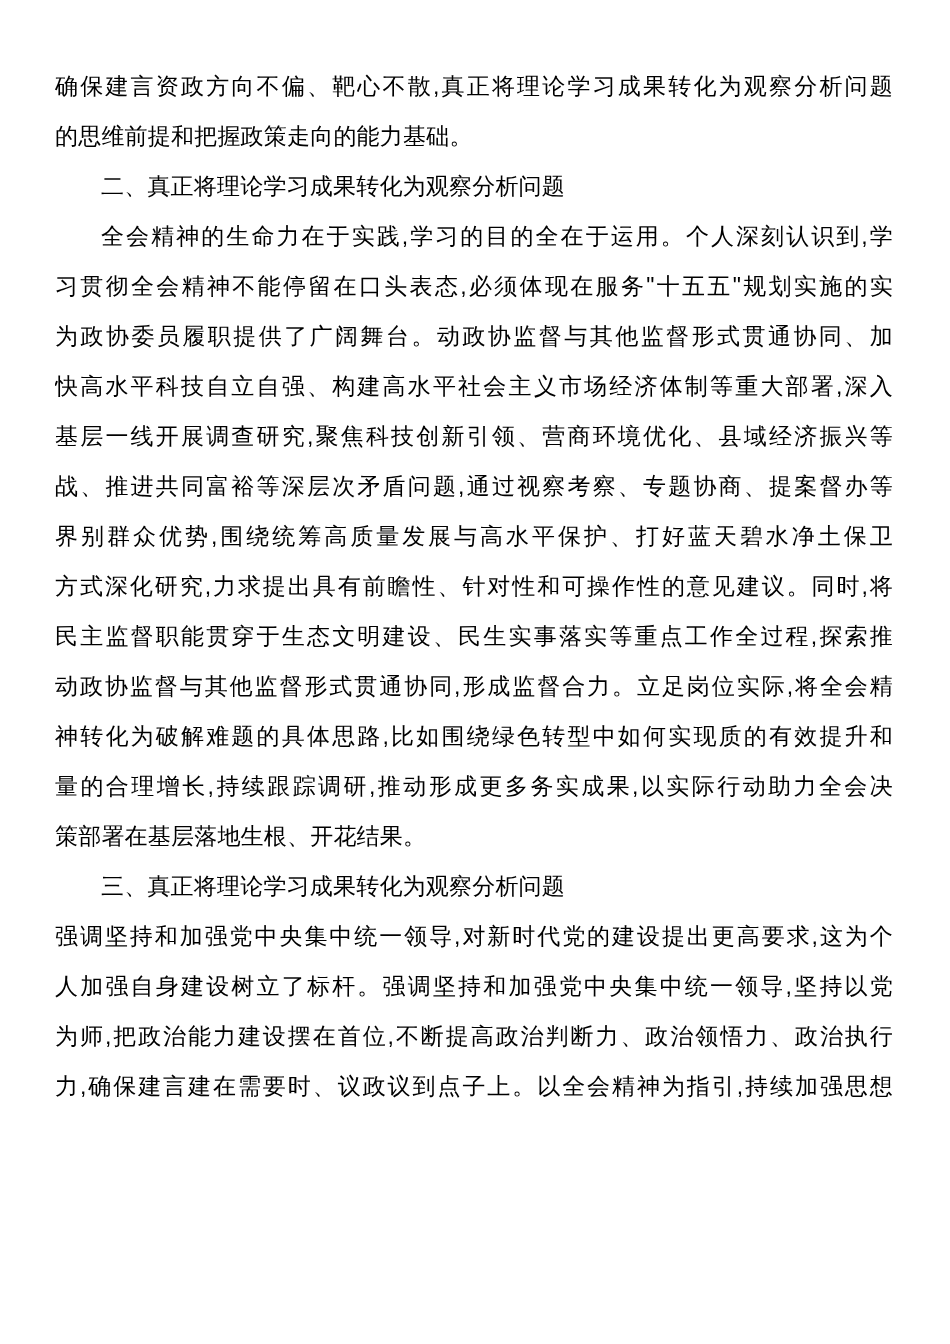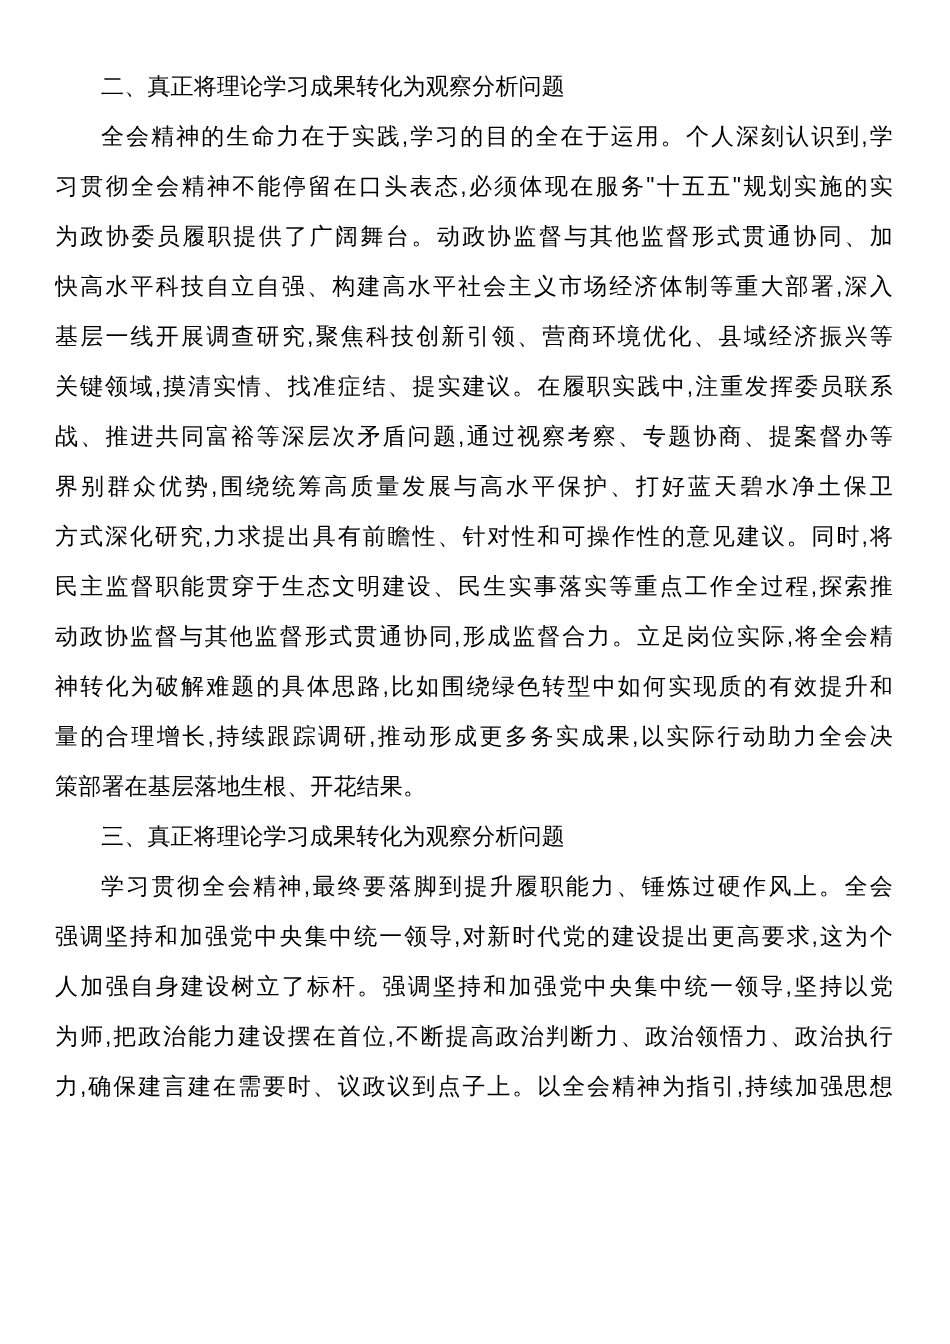--- a/index.html
+++ b/index.html
@@ -36,47 +36,49 @@
     text-align: left;
     text-align-last: left;
   }
   .heading .line { font-weight: 400; }
 </style>
 </head>
 <body>
 
 <main class="doc">
 
+  <section class="block">
+    <div class="line">确保建言资政方向不偏、靶心不散,真正将理论学习成果转化为观察分析问题</div>
+    <div class="line end">的思维前提和把握政策走向的能力基础。</div>
+  </section>
 
   <section class="block heading">
     <div class="line end indent">二、真正将理论学习成果转化为观察分析问题</div>
   </section>
 
   <section class="block">
     <div class="line indent">全会精神的生命力在于实践,学习的目的全在于运用。个人深刻认识到,学</div>
     <div class="line">习贯彻全会精神不能停留在口头表态,必须体现在服务"十五五"规划实施的实</div>
     <div class="line">为政协委员履职提供了广阔舞台。动政协监督与其他监督形式贯通协同、加</div>
     <div class="line">快高水平科技自立自强、构建高水平社会主义市场经济体制等重大部署,深入</div>
     <div class="line">基层一线开展调查研究,聚焦科技创新引领、营商环境优化、县域经济振兴等</div>
-    <div class="line">关键领域,摸清实情、找准症结、提实建议。在履职实践中,注重发挥委员联系</div>
     <div class="line">战、推进共同富裕等深层次矛盾问题,通过视察考察、专题协商、提案督办等</div>
     <div class="line">界别群众优势,围绕统筹高质量发展与高水平保护、打好蓝天碧水净土保卫</div>
     <div class="line">方式深化研究,力求提出具有前瞻性、针对性和可操作性的意见建议。同时,将</div>
     <div class="line">民主监督职能贯穿于生态文明建设、民生实事落实等重点工作全过程,探索推</div>
     <div class="line">动政协监督与其他监督形式贯通协同,形成监督合力。立足岗位实际,将全会精</div>
     <div class="line">神转化为破解难题的具体思路,比如围绕绿色转型中如何实现质的有效提升和</div>
     <div class="line">量的合理增长,持续跟踪调研,推动形成更多务实成果,以实际行动助力全会决</div>
     <div class="line end">策部署在基层落地生根、开花结果。</div>
   </section>
 
   <section class="block heading">
     <div class="line end indent">三、真正将理论学习成果转化为观察分析问题</div>
   </section>
 
   <section class="block">
-    <div class="line indent">学习贯彻全会精神,最终要落脚到提升履职能力、锤炼过硬作风上。全会</div>
     <div class="line">强调坚持和加强党中央集中统一领导,对新时代党的建设提出更高要求,这为个</div>
     <div class="line">人加强自身建设树立了标杆。强调坚持和加强党中央集中统一领导,坚持以党</div>
     <div class="line">为师,把政治能力建设摆在首位,不断提高政治判断力、政治领悟力、政治执行</div>
     <div class="line">力,确保建言建在需要时、议政议到点子上。以全会精神为指引,持续加强思想</div>
   </section>
 
 </main>
 
 </body></html>

